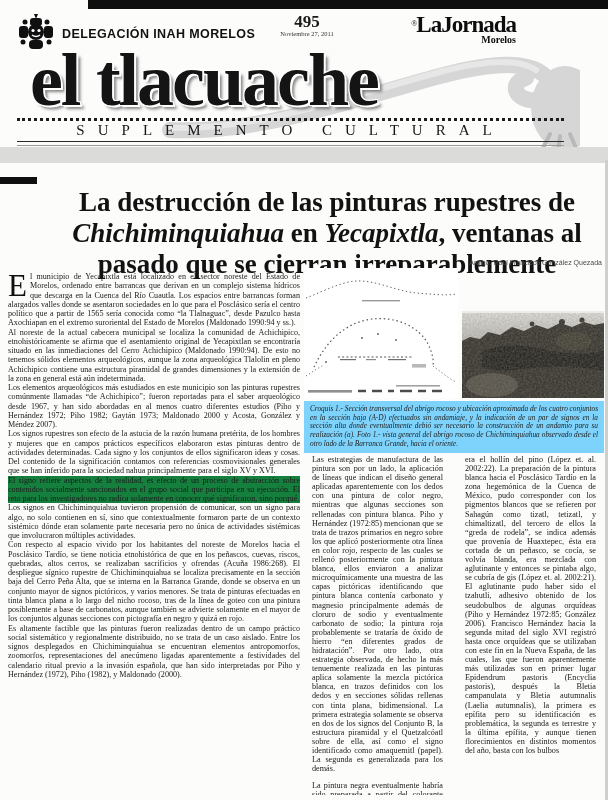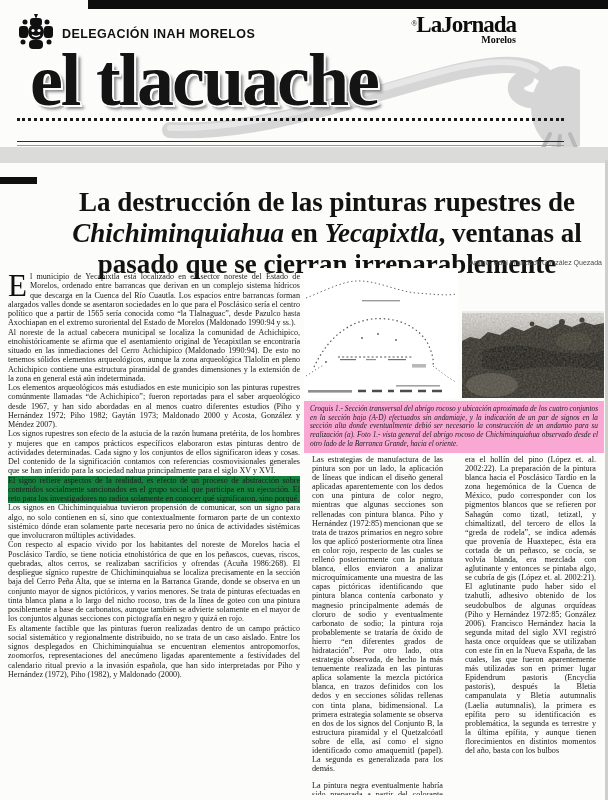--- a/index.html
+++ b/index.html
@@ -43,21 +43,21 @@
   .dropcap{float:left;font-size:31px;line-height:26px;padding:1px 3px 0 0;color:#101010;}
   .highlight{background:#15803d;}
   .col{position:absolute;top:447px;width:147px;height:348px;overflow:hidden;
       font-size:8.2px;line-height:9.1px;text-align:justify;}
   .col p{margin:8px;}
   .col2{left:304px;}
   .col3{left:457px;}
   
   .croquis{position:absolute;left:304px;top:268px;width:154px;height:130px;background:#fff;}
   .photo{position:absolute;left:462px;top:311px;width:142px;height:87px;}
-  .fig-caption{position:absolute;left:304px;top:401px;width:288px;background:#f9a8d4;
+  .fig-caption{position:absolute;left:304px;top:401px;width:288px;background:#7dd3fc;
       padding:4px 6px;font-style:italic;font-size:7.3px;line-height:8.7px;text-align:justify;color:#222;}
   .scan-edge{position:absolute;right:0;top:160px;width:3px;bottom:0;background:#cfcfcd;}
 </style>
 </head>
 <body>
 
 <div class="page">
 
   <div class="topbar"></div>
 
@@ -73,35 +73,40 @@
       <circle cx="31" cy="9" r="2.5"></circle>
       <circle cx="7" cy="29" r="2.5"></circle>
       <circle cx="33" cy="29" r="2.5"></circle>
     </g>
     <circle cx="17" cy="17.5" r="1.6" fill="#fff"></circle>
     <circle cx="23" cy="17.5" r="1.6" fill="#fff"></circle>
     <path d="M16 22 Q20 25 24 22" stroke="#fff" stroke-width="1.4" fill="none"></path>
   </svg>
   <div class="delegation">DELEGACIÓN INAH MORELOS</div>
 
+  <div class="issue">
+    <div class="issue-number">495</div>
+    <div class="issue-date">Noviembre 27, 2011</div>
+  </div>
 
   <div class="jornada">
     <div class="jornada-name"><span class="jornada-reg">®</span><span>LaJornada</span></div>
     <div class="jornada-edition">Morelos</div>
   </div>
 
   <div class="masthead">
     <svg class="tail-art" viewBox="0 0 470 118">
       <path d="M60 92 C 150 96 240 62 330 38 C 375 26 410 22 430 34 C 448 45 440 64 420 62 C 404 60 400 44 416 40" fill="none" stroke="#cfcfcf" stroke-width="16" stroke-linecap="round" opacity="0.85"></path>
       <path d="M60 90 C 150 92 240 58 330 34 C 372 23 408 20 426 32" fill="none" stroke="#e9e9e9" stroke-width="6" stroke-linecap="round" opacity="0.9"></path>
       <ellipse cx="455" cy="70" rx="34" ry="42" fill="#d6d6d6"></ellipse>
       <path d="M440 96 L432 112 M450 98 L448 114 M460 96 L466 110" stroke="#b9b9b9" stroke-width="4" stroke-linecap="round" fill="none"></path>
     </svg>
     <div class="masthead-title">el tlacuache</div>
     <div class="dotted-rule"></div>
+    <div class="masthead-subtitle">SUPLEMENTO CULTURAL</div>
     <div class="double-rule"></div>
   </div>
 
   <div class="gray-band"></div>
 
   <div class="title-dash"></div>
   <h2 class="article-title"><span>La destrucción de las pinturas rupestres de </span><span class="it">Chichiminquiahua</span><span> en </span><span class="it">Yecapixtla</span><span>, ventanas al pasado que se cierran irreparablemente</span></h2>
 
   <div class="byline">Arqlgo. Raúl Francisco González Quezada</div>
 

